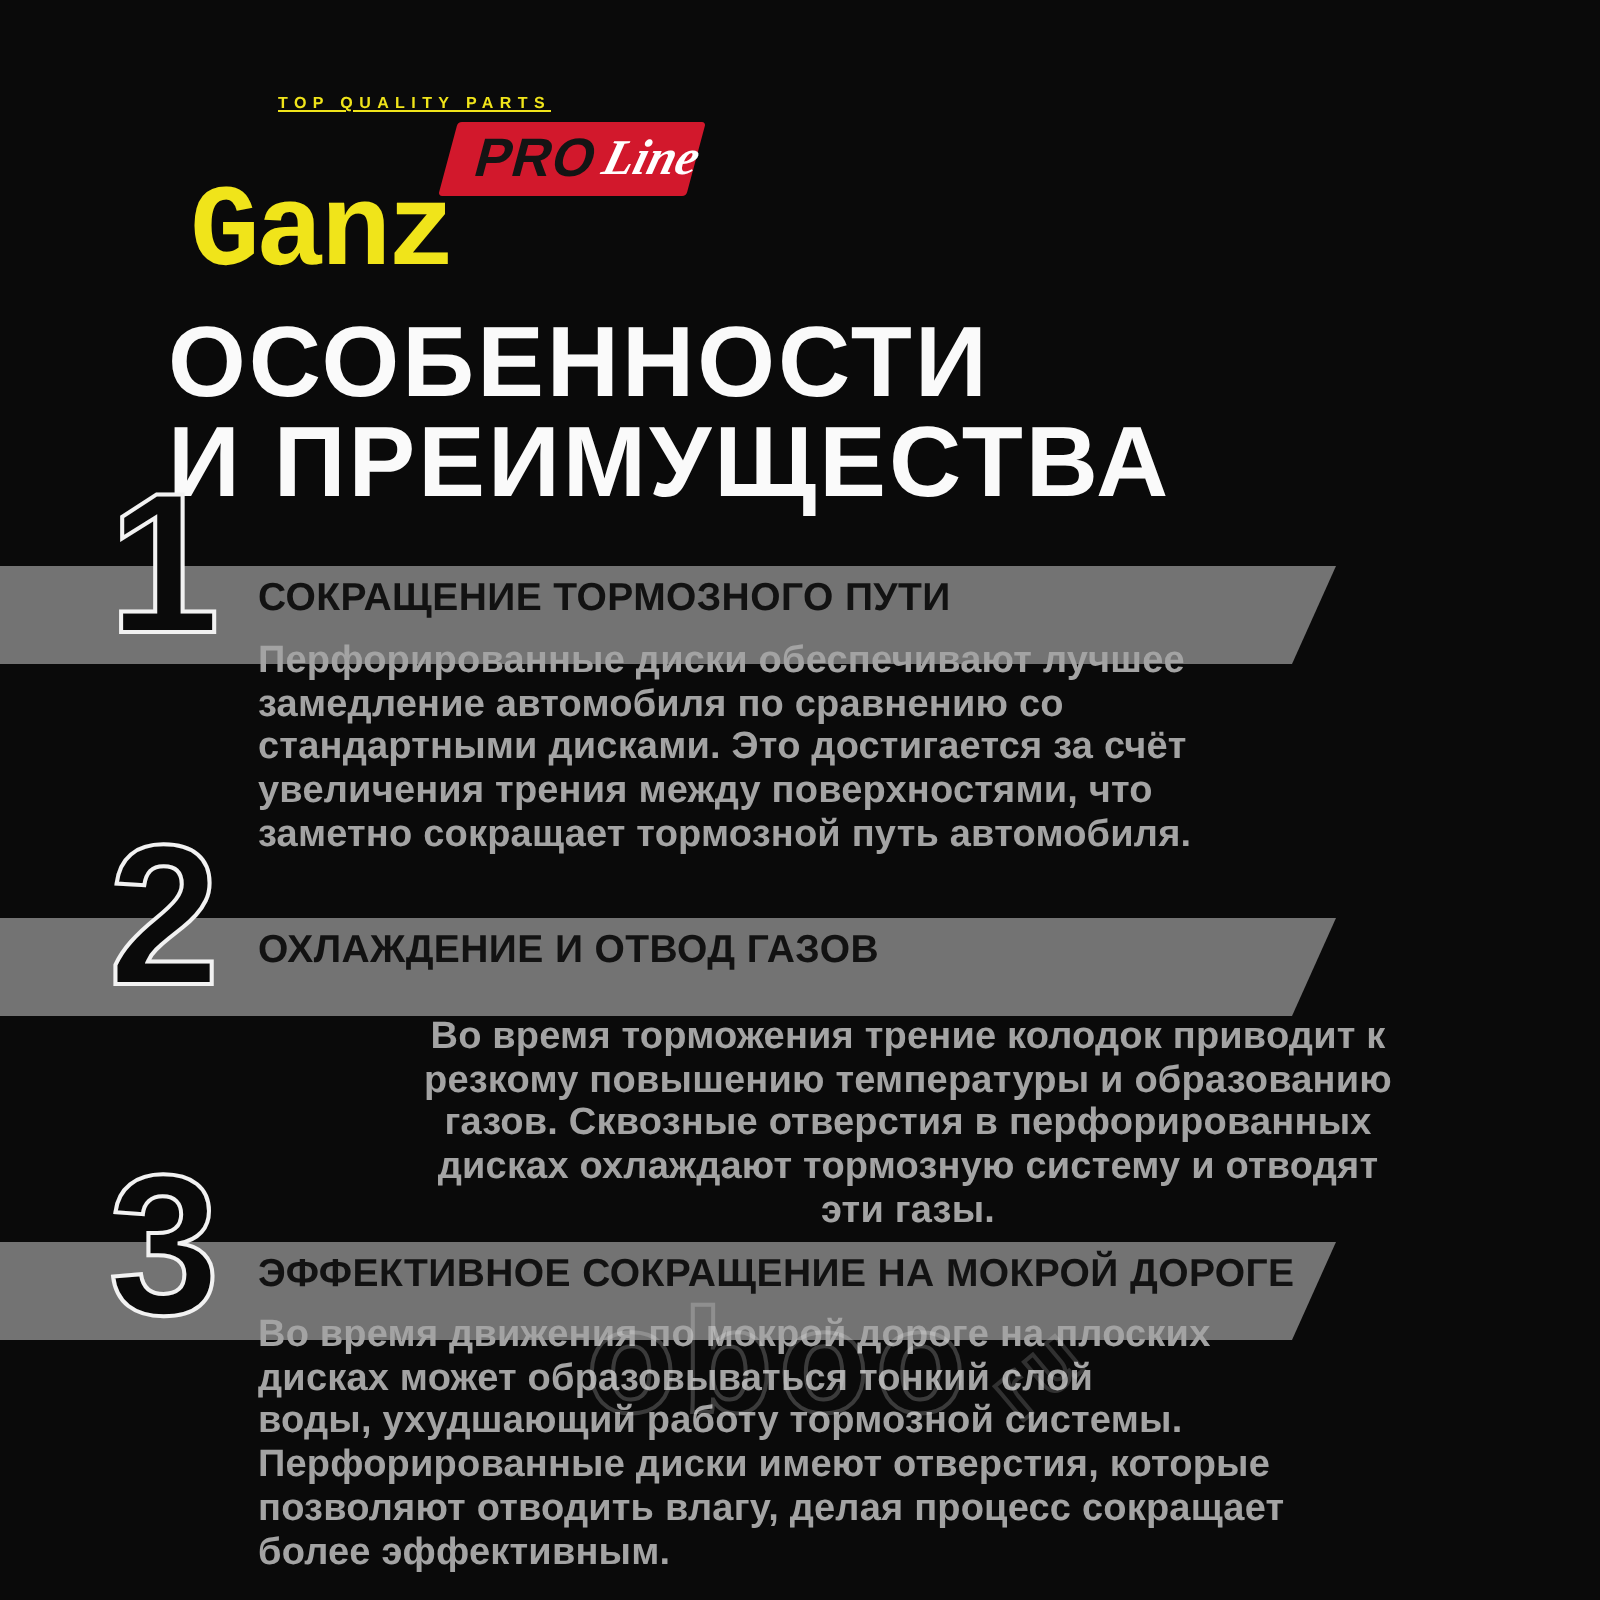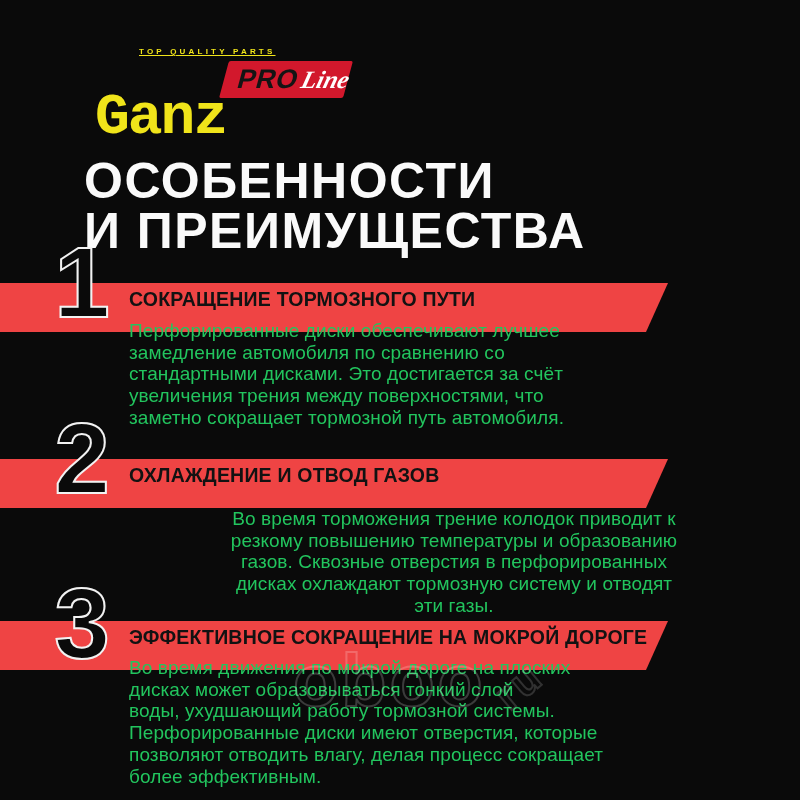--- a/index.html
+++ b/index.html
@@ -42,31 +42,31 @@
   }
 
   
   .digit {
     position:absolute; left:42px; width:80px; text-align:center;
     font-size:100px; line-height:100px; font-weight:800;
     color:#0A0A0A; -webkit-text-stroke:2px #F2F2F2; z-index:3;
   }
   .banner {
     position:absolute; left:0; width:668px; height:49px;
-    background:#ef4444; z-index:2;
+    background:#737373; z-index:2;
     clip-path:polygon(0 0, 100% 0, calc(100% - 22px) 100%, 0 100%);
   }
   .banner-text {
     padding-left:129px; font-size:19.5px; line-height:33px;
     font-weight:800; color:#121212; letter-spacing:0.2px;
   }
   .body-text {
     position:absolute; left:129px; width:650px;
     font-size:19px; line-height:21.7px; letter-spacing:0.1px;
-    color:#22c55e; white-space:pre-line; z-index:2;
+    color:#a3a3a3; white-space:pre-line; z-index:2;font-weight:bold;
   }
   .s1 .digit { top:232px; }
   .s1 .banner { top:283px; }
   .s1 .body-text { top:320px; }
   .s2 .digit { top:408px; }
   .s2 .banner { top:459px; }
   .s2 .body-text { top:508px;text-align:center; }
   .s3 .digit { top:573px; }
   .s3 .banner { top:621px; }
   .s3 .body-text { top:657px; }

